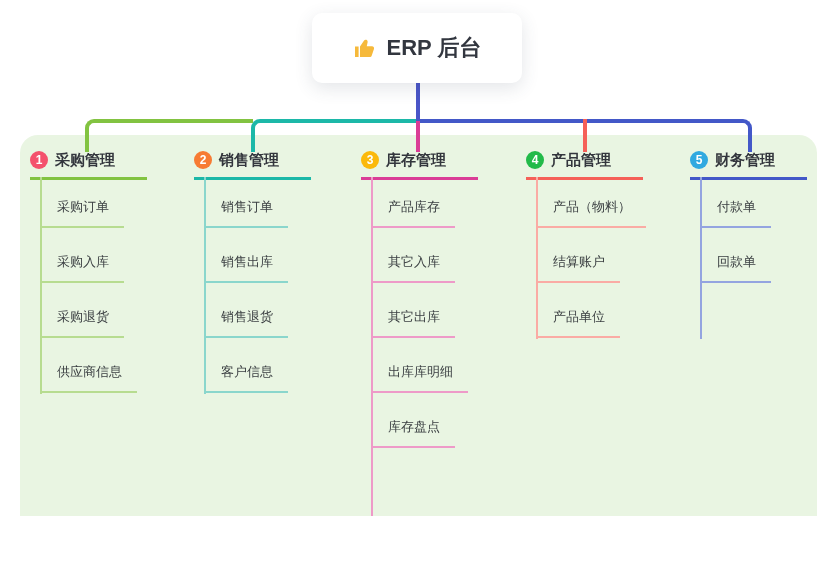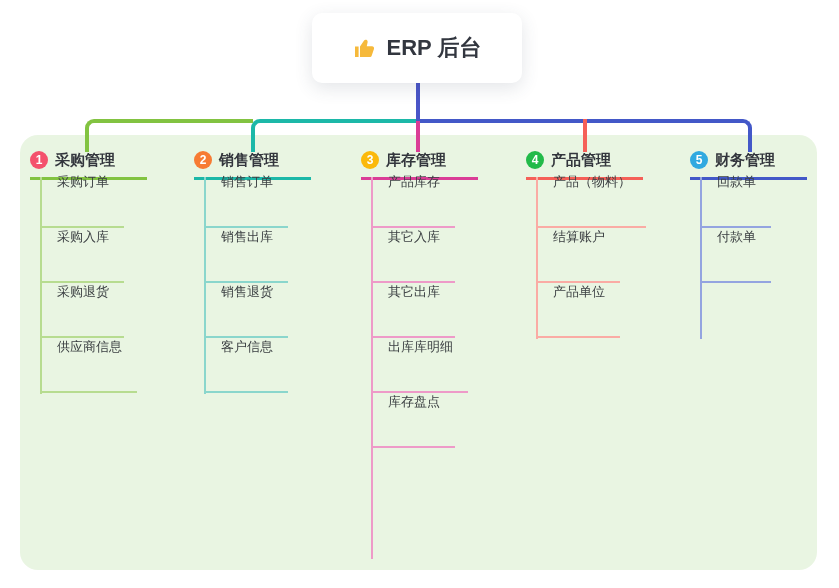--- a/index.html
+++ b/index.html
@@ -1,17 +1,17 @@
 <!DOCTYPE html>
 <html><head>
 <meta charset="utf-8">
 <style>
   html,body{margin:0;padding:0;background:#ffffff;}
   body{font-family:"Liberation Sans","DejaVu Sans",sans-serif;}
-  .canvas{position:relative;width:839px;height:588px;background:#ffffff;overflow:hidden;}
+  .canvas{position:relative;width:839px;height:516px;background:#ffffff;overflow:hidden;}
 
   
   .panel{position:absolute;left:20px;top:135px;width:797px;height:435px;border-radius:18px;}
 
   
   .root-card{position:absolute;left:312px;top:13px;width:210px;height:70px;background:#ffffff;
     border-radius:10px;box-shadow:0 5px 18px rgba(60,70,90,.14);display:flex;align-items:center;
     justify-content:center;gap:10px;font-size:22px;font-weight:600;color:#32363f;z-index:5;}
   .root-card .ticon{width:24px;height:24px;display:inline-block;}
 
@@ -25,21 +25,21 @@
 
   
   .branch{position:absolute;left:var(--x);top:149px;z-index:3;}
   .b-title{position:absolute;left:-10px;top:0;width:117px;display:flex;align-items:center;gap:7px;
     padding-bottom:6px;border-bottom:3px solid var(--c);}
   .badge{width:18px;height:18px;border-radius:50%;background:var(--badge);color:#fff;font-size:12px;
     font-weight:700;display:grid;place-items:center;line-height:1;flex:0 0 auto;}
   .b-label{font-size:15px;font-weight:700;color:#33363d;white-space:nowrap;line-height:22px;}
   .spine{position:absolute;left:0;top:28px;width:2px;background:var(--cl);}
   .children{position:absolute;left:0;top:24px;}
-  .child{height:55px;display:flex;}
+  .child{height:55px;display:flex;align-items:flex-end;}
   .node{display:inline-block;border-bottom:2px solid var(--cl);padding:0 15px 10px 17px;
     font-size:13px;color:#3c4043;white-space:nowrap;line-height:18px;}
 </style>
 </head>
 <body>
 
 <div class="canvas">
 
   <div class="panel" style="background: rgb(233, 245, 226);"></div>
 
@@ -145,21 +145,21 @@
         </div>
   </div>
       <div class="branch" style="--x: 700px; --c: #4358C8; --cl: #94A4E0; --badge: #30A9E0;">
     <div class="b-title">
       <span class="badge">5</span>
       <span class="b-label">财务管理</span>
     </div>
     <div class="spine" style="height: 162px;"></div>
     <div class="children">
           <div class="child">
-            <span class="node">回款单</span>
+            <span class="node">付款单</span>
           </div>
           <div class="child">
-            <span class="node">付款单</span>
+            <span class="node">回款单</span>
           </div>
         </div>
   </div>
     </div>
 </div>
 
 </body></html>

